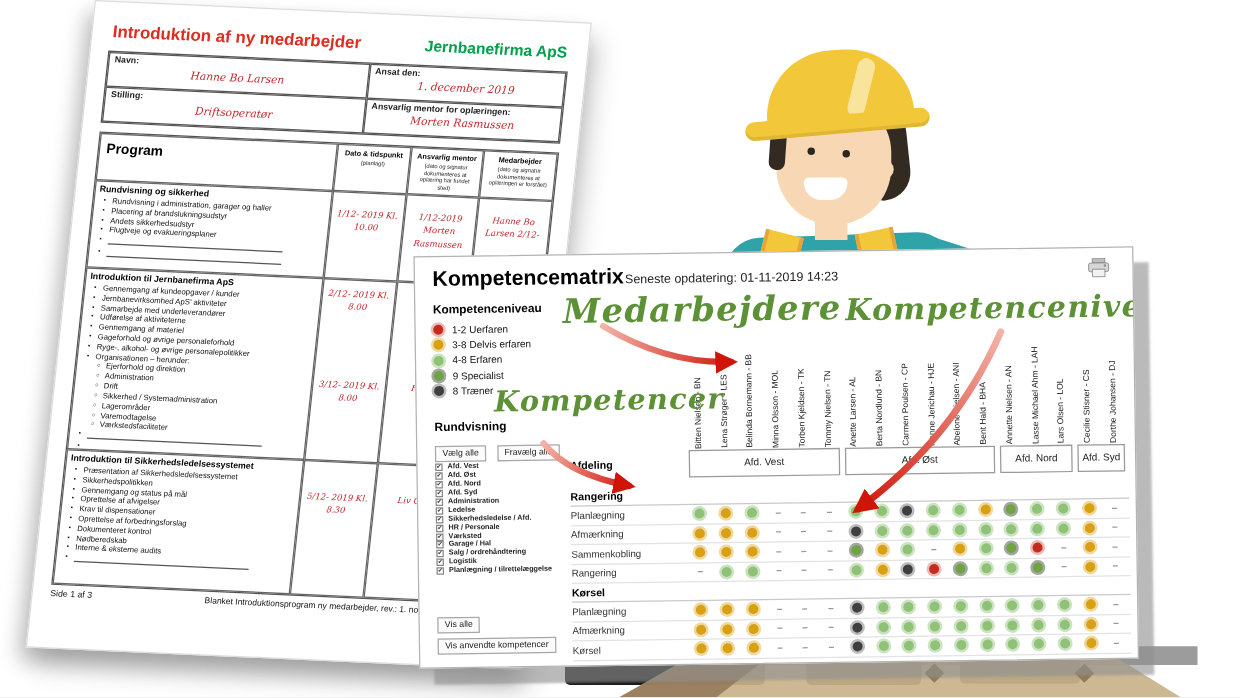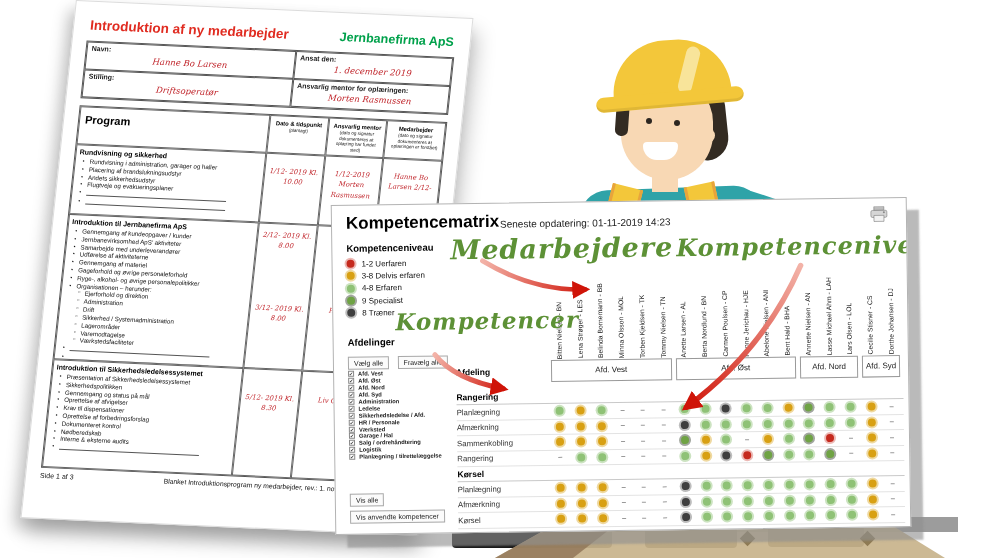--- a/index.html
+++ b/index.html
@@ -303,21 +303,21 @@
         <div class="lg-item">
           <span class="dot lv-s"></span>
           <span class="lg-lab">9 Specialist</span>
         </div>
         <div class="lg-item">
           <span class="dot lv-t"></span>
           <span class="lg-lab">8 Træner</span>
         </div>
       </div>
 
-    <div class="afd-title">Afdelinger</div>
+    <div class="afd-title">Rundvisning</div>
     <div class="afd-btns">
       <span class="btn-sm">Vælg alle</span>
       <span class="btn-sm">Fravælg alle</span>
     </div>
     <div class="cbx-list" id="cbx-list">
         <div class="cbx-row">
           <span class="cbx">✔</span>
           <span class="cbx-lab">Afd. Vest</span>
         </div>
         <div class="cbx-row">

